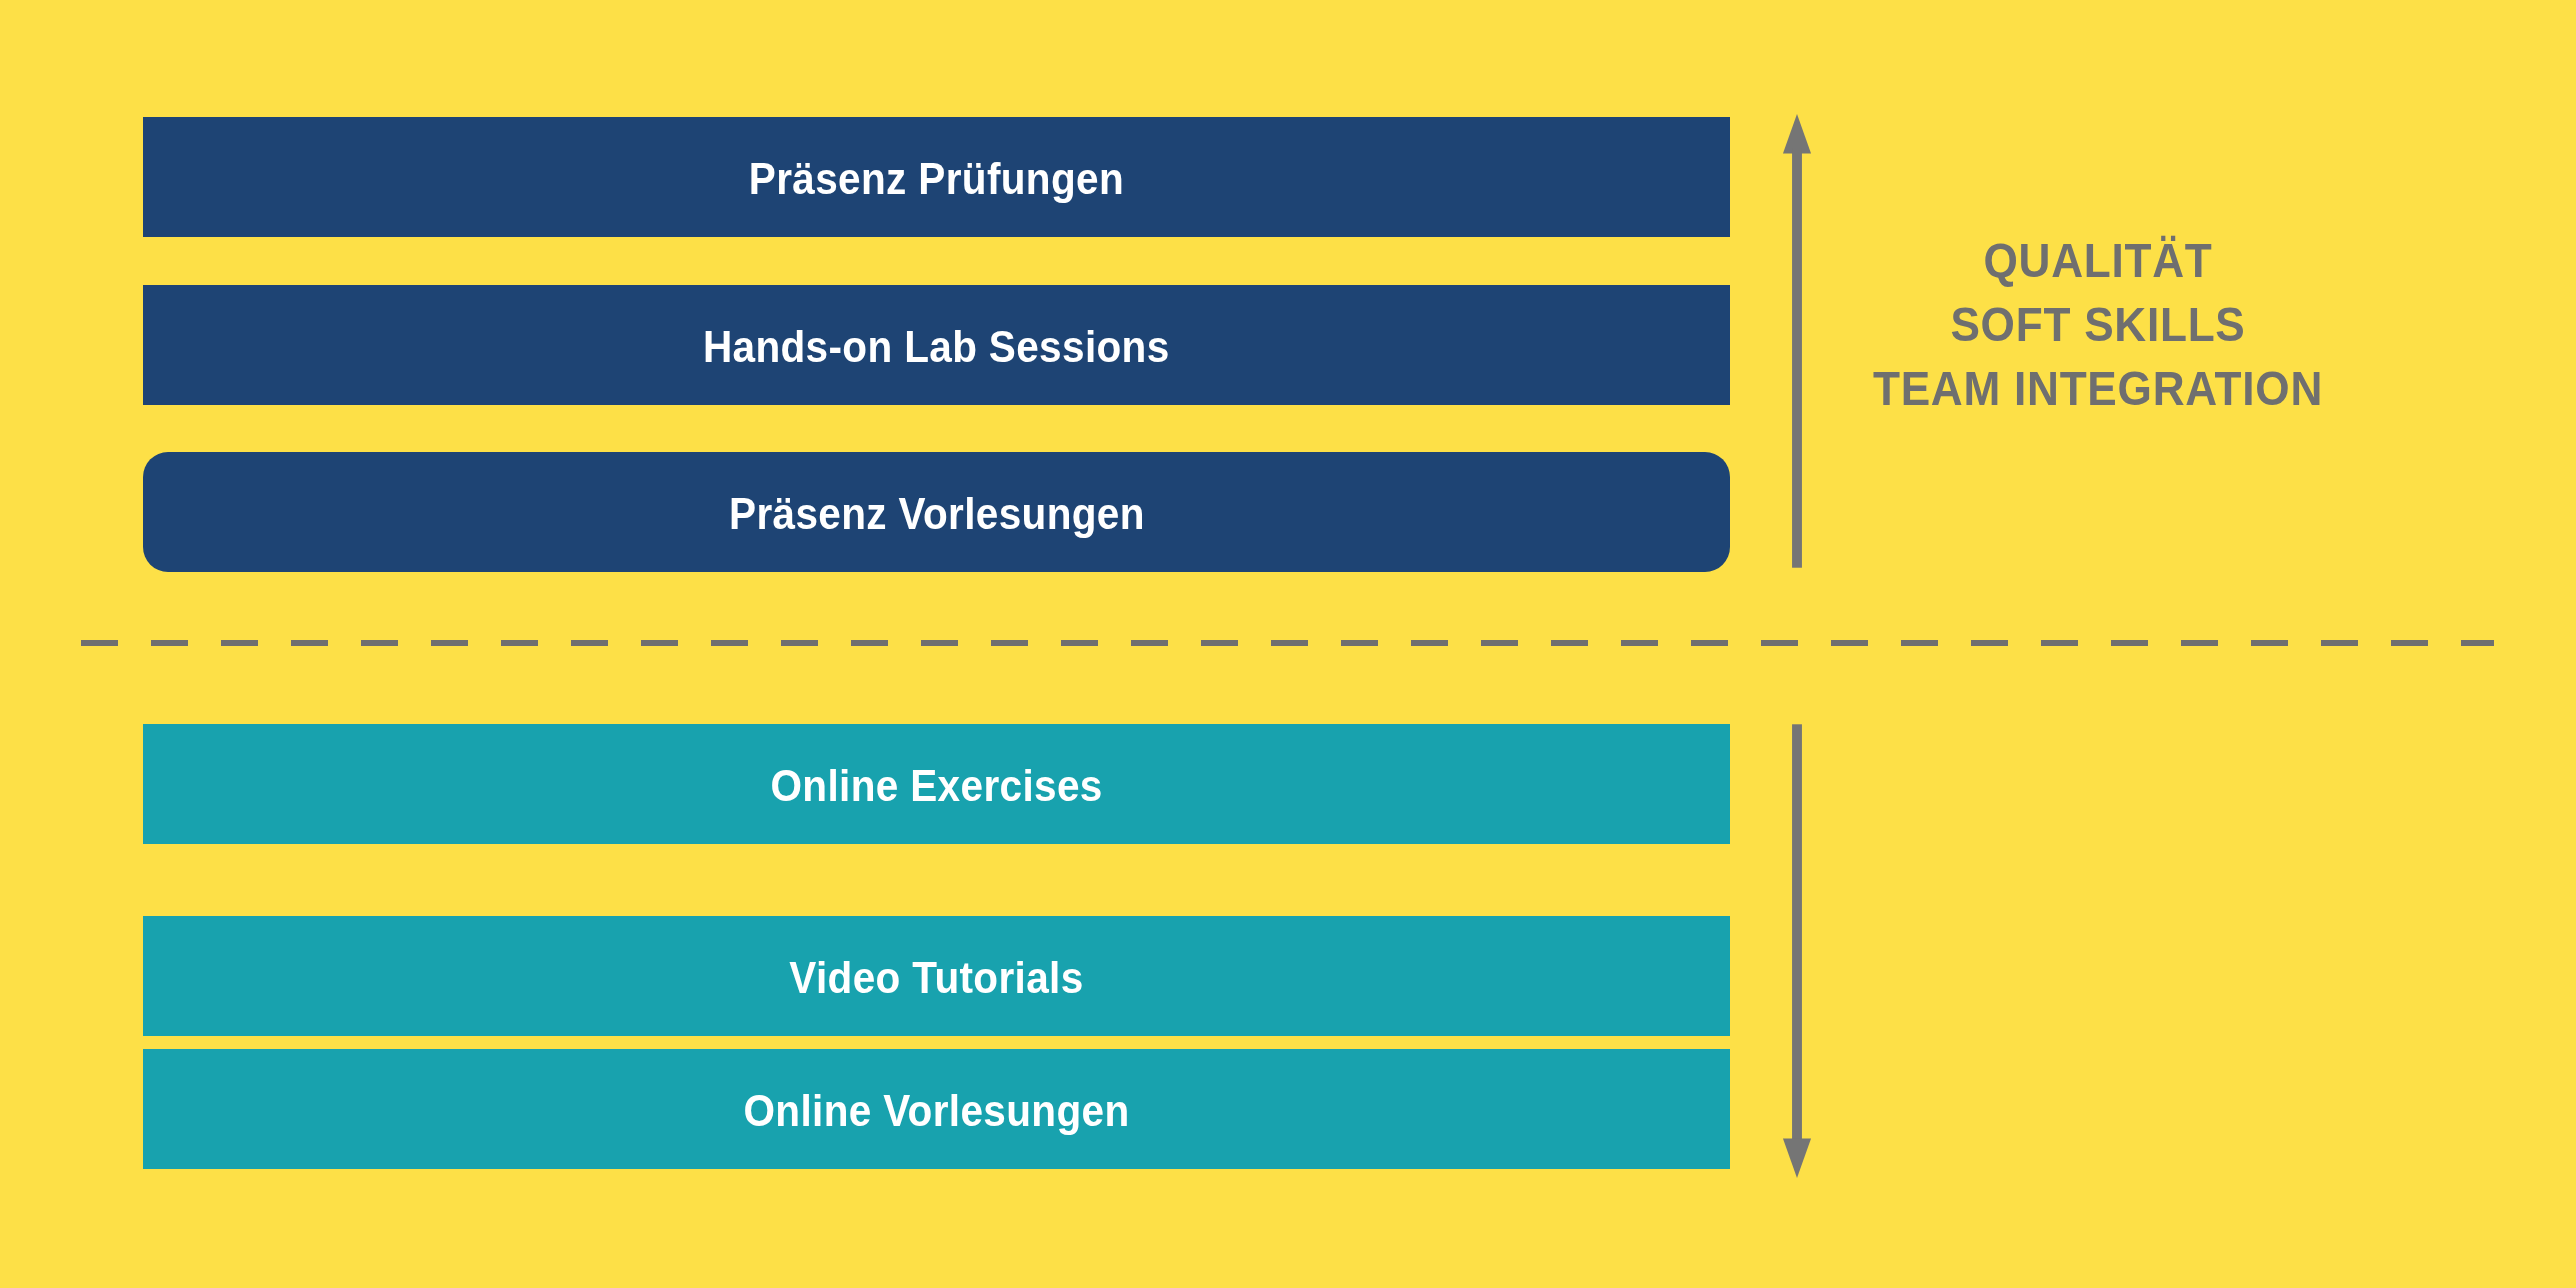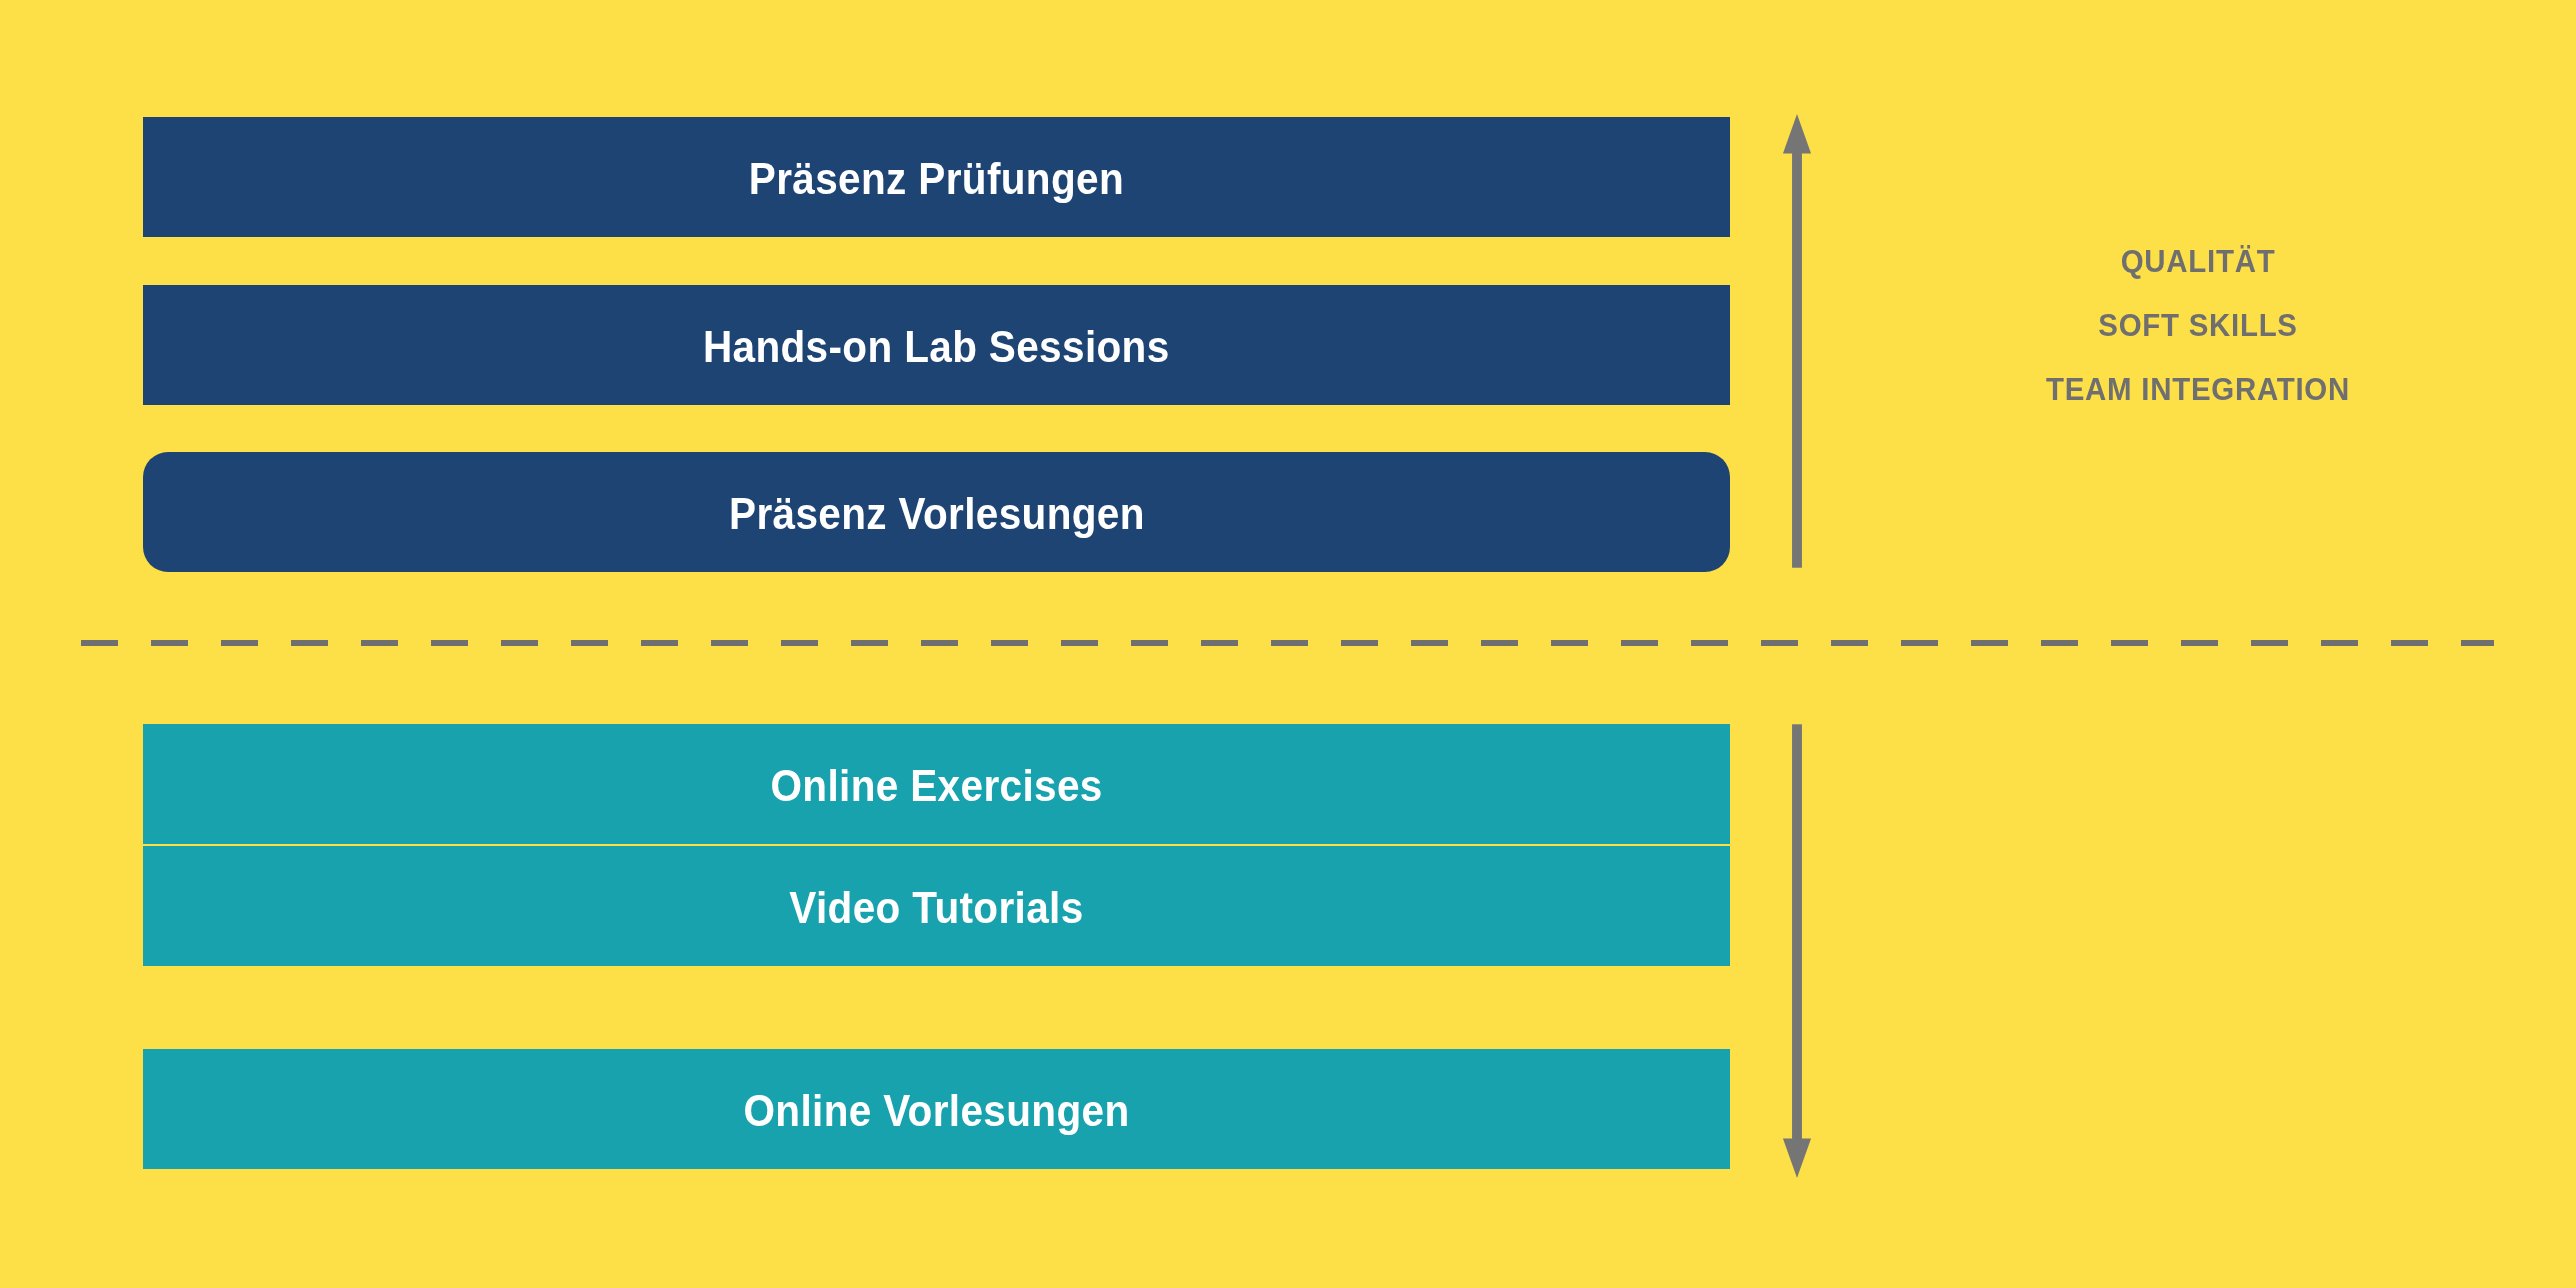--- a/index.html
+++ b/index.html
@@ -43,21 +43,21 @@
     transform: scaleX(0.9);
     transform-origin: center;
     padding-top: 4.6px;
     letter-spacing: 0.4px;
   }
 
   .bar-presence-1 { top: 117px; }
   .bar-presence-2 { top: 285px; text-align: right; }
   .bar-presence-3 { top: 452px; border-radius: 25px; }
   .bar-online-1   { top: 724px; }
-  .bar-online-2   { top: 846px; }
+  .bar-online-2   { top: 916px; }
   .bar-online-3   { top: 1049px; }
 
   
   .divider {
     position: absolute;
     top: 640px;
     left: 81px;
     width: 2413px;
     height: 6.1px;
     background: repeating-linear-gradient(
@@ -75,26 +75,26 @@
     left: 1778px;
     width: 38px;
     height: 458px;
   }
   .axis-arrow.up   { top: 113px; }
   .axis-arrow.down { top: 721px; }
 
   
   .side-label {
     position: absolute;
-    left: 1862px;
+    left: 1762px;
     width: 672px;
     text-align: center;
     color: var(--gray);
     font-weight: 700;
-    font-size: 32px;
+    font-size: 48px;
     line-height: 64px;
     letter-spacing: 0.8px;
   }
   .side-label .line {
     display: block;
     white-space: nowrap;
     transform: scaleX(0.92);
     transform-origin: center;
   }
   .side-label.quality     { top: 229px; }

